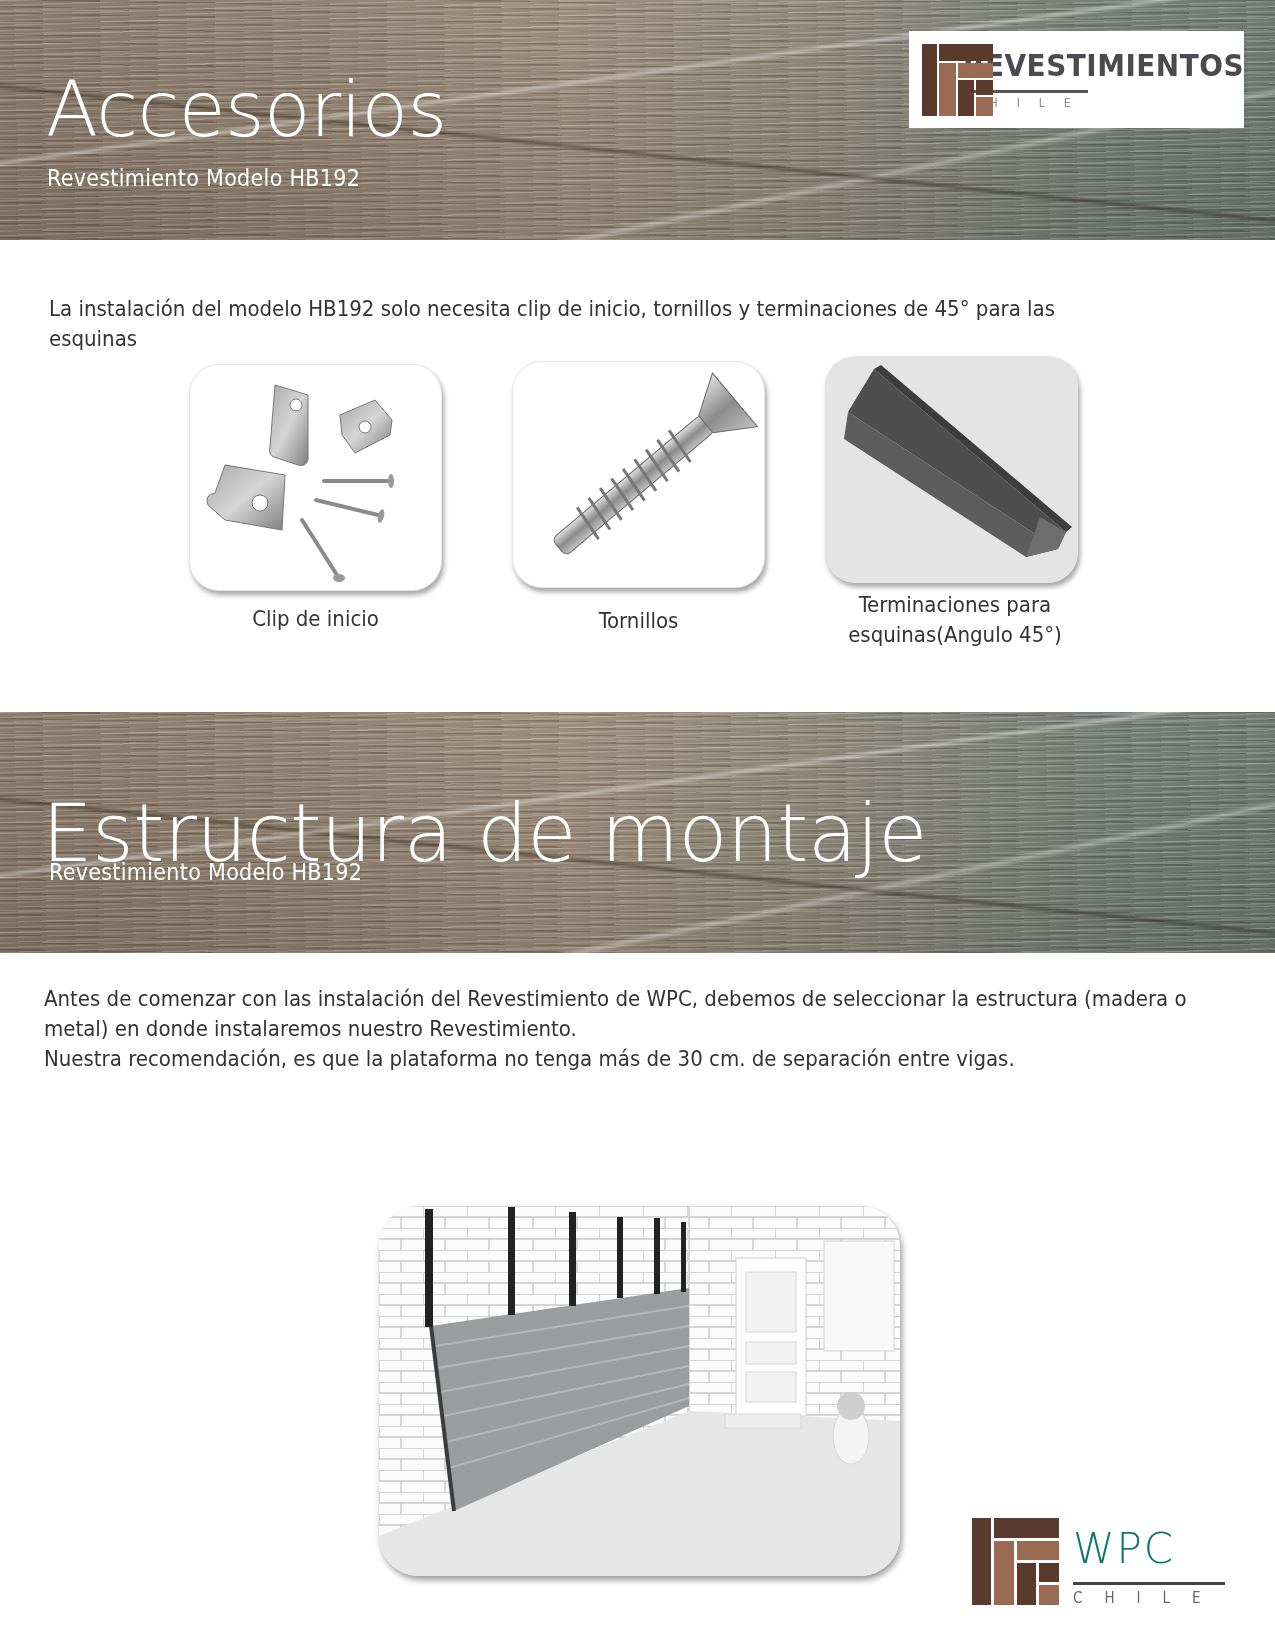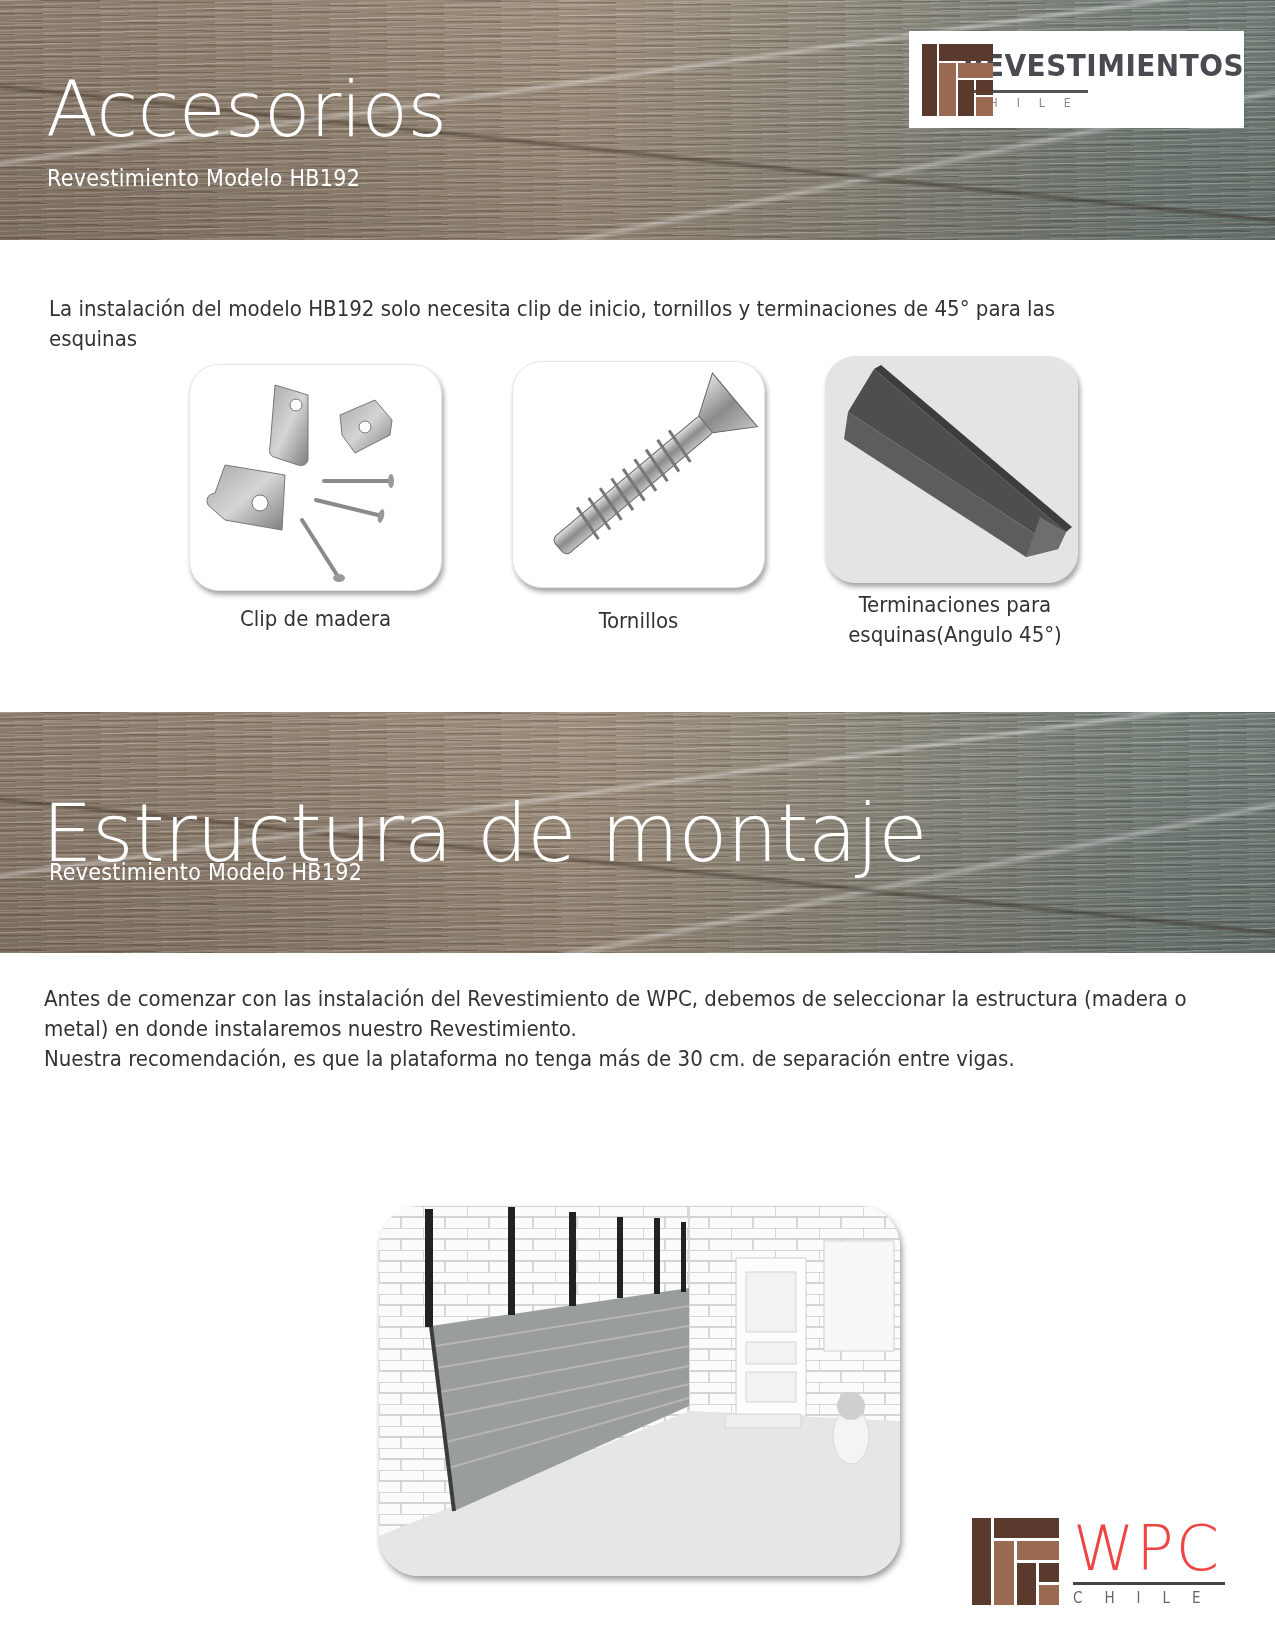--- a/index.html
+++ b/index.html
@@ -79,21 +79,21 @@
     #scene {
       position: absolute; left: 379px; top: 1206px; width: 521px; height: 370px;
       border-radius: 40px; overflow: hidden; background: #f2f2f2;
       box-shadow: 2px 4px 6px rgba(0,0,0,0.4);
     }
 
     .logo-bottom { position: absolute; left: 972px; top: 1518px; width: 270px; height: 92px; display: flex; align-items: flex-start; }
     .brand-mark-lg { position: relative; width: 87px; height: 87px; }
     .brand-mark-lg div { position: absolute; }
     .wpc-text { margin-left: 14px; display: flex; flex-direction: column; }
-    .wpc-name { font-family: "DejaVu Sans", sans-serif; font-size: 62px; color: #ef4444; letter-spacing: 2px; line-height: 62px; font-weight: 300; }
+    .wpc-name { font-family: "DejaVu Sans", sans-serif; font-size: 42px; color: #0f766e; letter-spacing: 2px; line-height: 62px; font-weight: 300; }
     .wpc-line { width: 152px; height: 3px; background: #444; margin-top: 2px; }
     .wpc-chile { font-size: 15px; color: #666; letter-spacing: 22px; margin-top: 4px; }
   </style>
 </head>
 <body>
 
 <div id="banner1" class="wood"></div>
 <div id="b1-title" class="banner-title">Accesorios</div>
 <div id="b1-sub" class="banner-sub">Revestimiento Modelo HB192</div>
 
@@ -136,21 +136,21 @@
       <line x1="126" y1="135" x2="188" y2="150"></line>
       <line x1="112" y1="155" x2="147" y2="210"></line>
     </g>
     <g fill="#999">
       <ellipse cx="201" cy="116" rx="3" ry="7"></ellipse>
       <ellipse cx="191" cy="151" rx="3" ry="7" transform="rotate(14 191 151)"></ellipse>
       <ellipse cx="149" cy="213" rx="6" ry="4"></ellipse>
     </g>
   </svg>
 </div>
-<div id="cap-clip" class="caption">Clip de madera</div>
+<div id="cap-clip" class="caption">Clip de inicio</div>
 
 <div id="card-screw" class="product-card">
   <svg width="253" height="227" viewBox="0 0 253 227">
     <defs>
       <linearGradient id="screwG" x1="0" y1="0" x2="0" y2="1">
         <stop offset="0" stop-color="#e0e0e0"></stop>
           <stop offset="0.5" stop-color="#8b8b8b"></stop>
           <stop offset="1" stop-color="#c2c2c2"></stop>
       </linearGradient>
     </defs>

